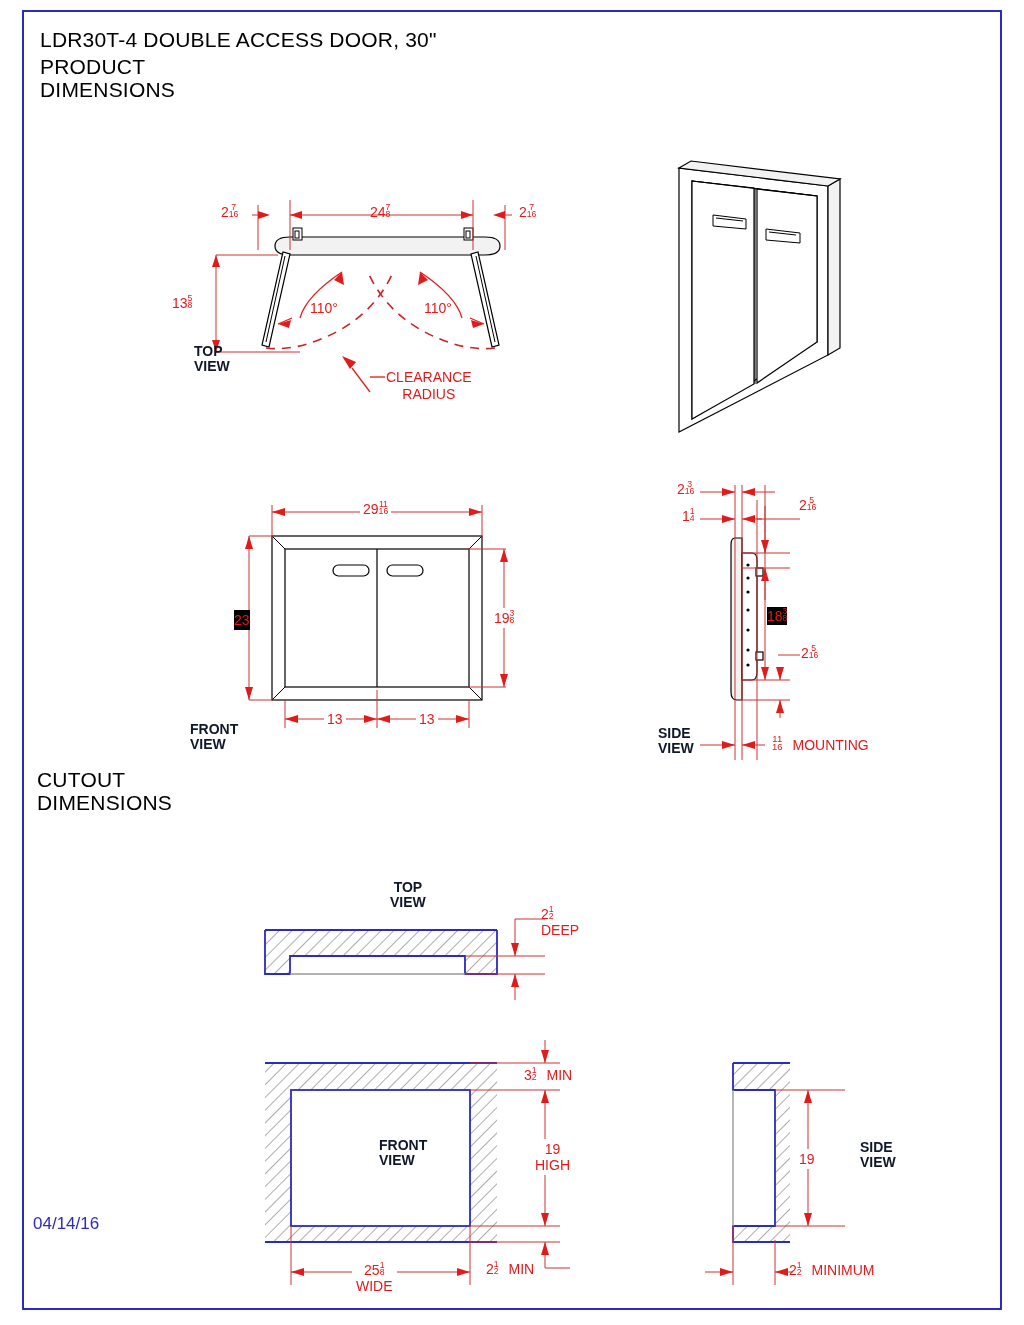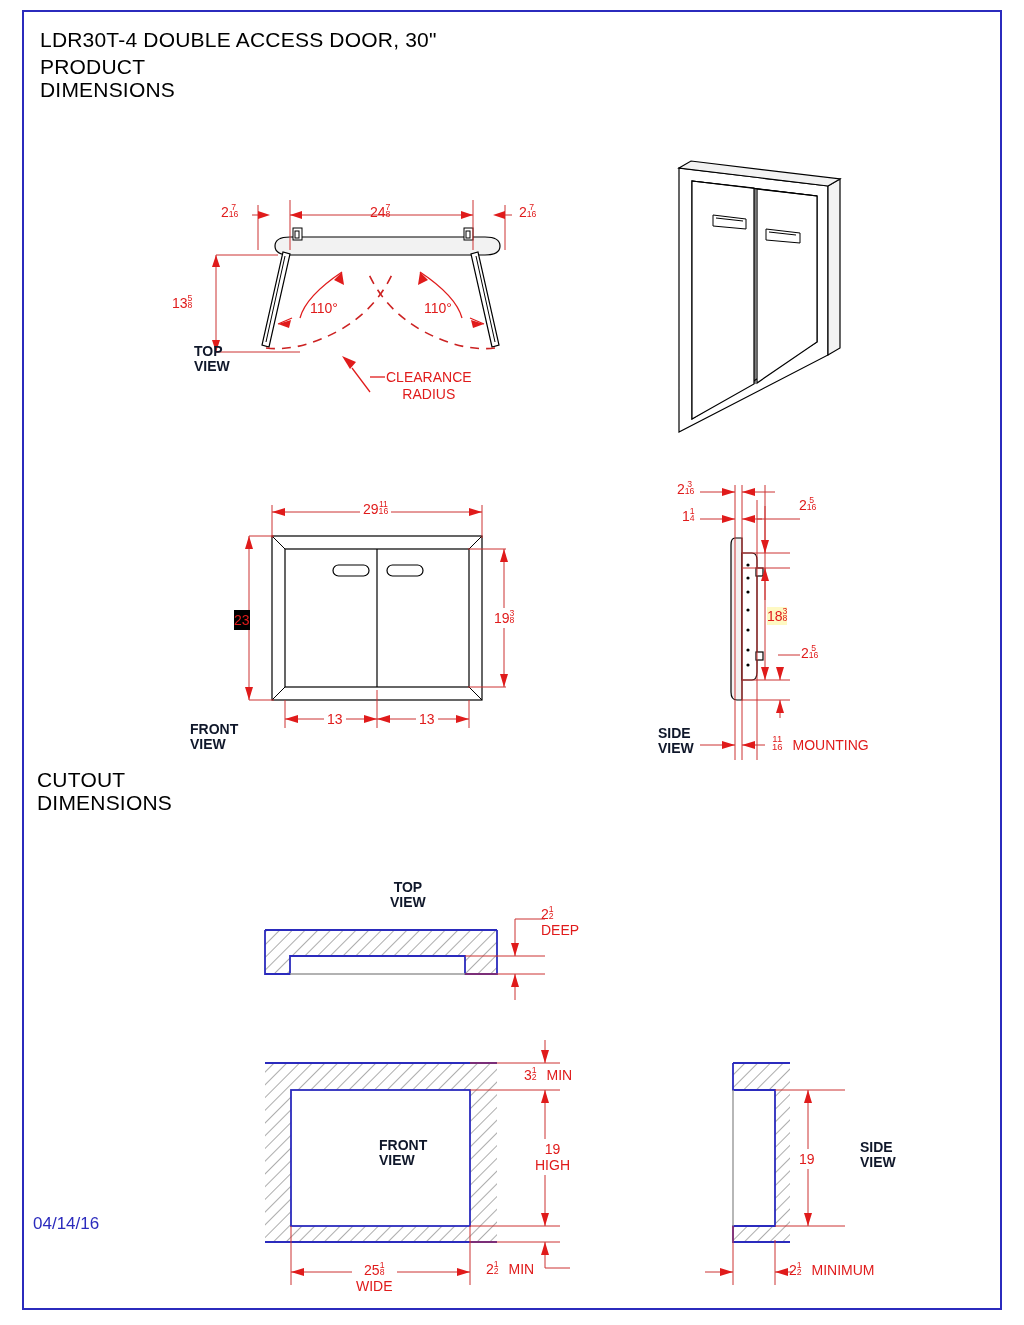--- a/index.html
+++ b/index.html
@@ -271,21 +271,21 @@
   </div>
   <div class="dim" style="left:677px;top:481px;">
     <span>2</span><span class="frac"><span class="n">3</span><span class="d">16</span></span>
   </div>
   <div class="dim" style="left:682px;top:508px;">
     <span>1</span><span class="frac"><span class="n">1</span><span class="d">4</span></span>
   </div>
   <div class="dim" style="left:799px;top:497px;">
     <span>2</span><span class="frac"><span class="n">5</span><span class="d">16</span></span>
   </div>
-  <div class="dim" style="left:767px;top:607px;background:#fef9c3;padding:1px 0;">
+  <div class="dim" style="left:767px;top:607px;background:#000000;padding:1px 0;">
     <span>18</span><span class="frac"><span class="n">3</span><span class="d">8</span></span>
   </div>
   <div class="dim" style="left:801px;top:645px;">
     <span>2</span><span class="frac"><span class="n">5</span><span class="d">16</span></span>
   </div>
   <div class="dim" style="left:772px;top:735px;">
     <span class="frac" style="font-size:.68em;"><span class="n">11</span><span class="d">16</span></span>
     <span style="margin-left:6px;">MOUNTING</span>
   </div>
 

